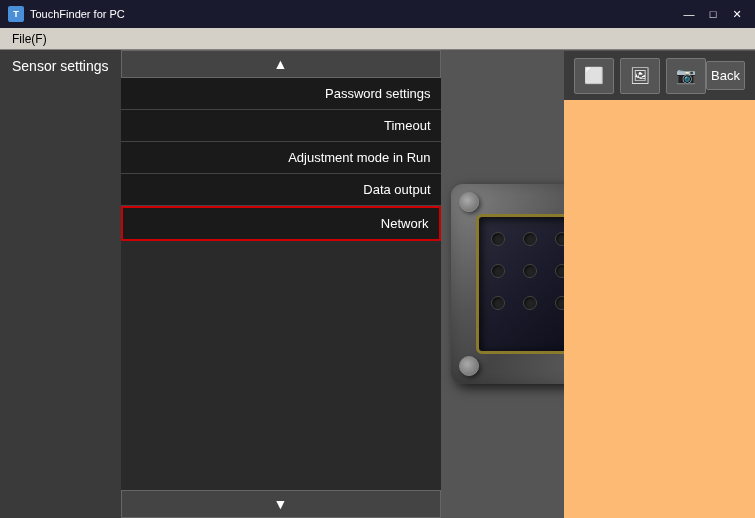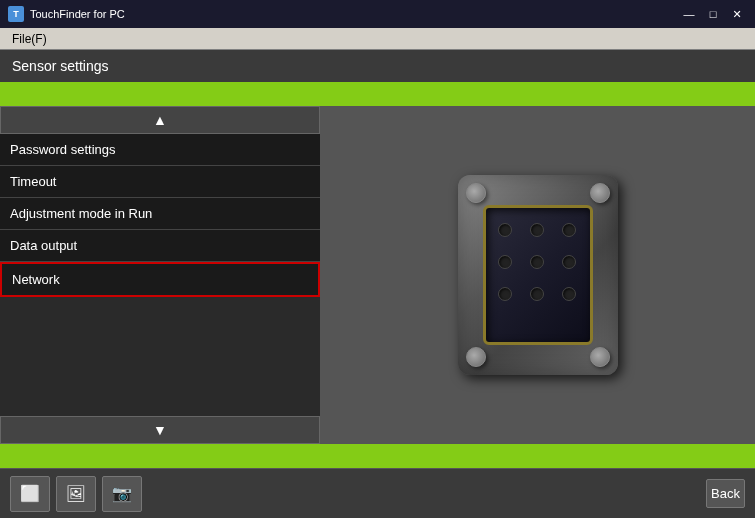--- a/index.html
+++ b/index.html
@@ -73,24 +73,23 @@
     .menu-item {
       padding: 2px 8px;
       font-size: 12px;
       cursor: pointer;
       color: #000;
     }
 
     
     .main-area {
       display: flex;
-      flex-direction: column;
+      flex-direction: row;
       height: calc(518px - 28px - 22px);
-      background: #84cc16;
-      gap: 24px;
+      background: #fdba74;
     }
 
     
     .header-bar {
       background: #3a3a3a;
       color: white;
       padding: 8px 12px;
       font-size: 14px;
       font-weight: normal;
     }
@@ -119,20 +118,21 @@
       display: flex;
       align-items: center;
       justify-content: center;
       cursor: pointer;
       font-size: 14px;
     }
 
     .sidebar-list {
       flex: 1;
       overflow: hidden;
+      text-align: right;
     }
 
     .sidebar-item {
       background: #1a1a1a;
       color: white;
       padding: 8px 10px;
       border-bottom: 1px solid #444;
       cursor: pointer;
       font-size: 13px;
       white-space: nowrap;

